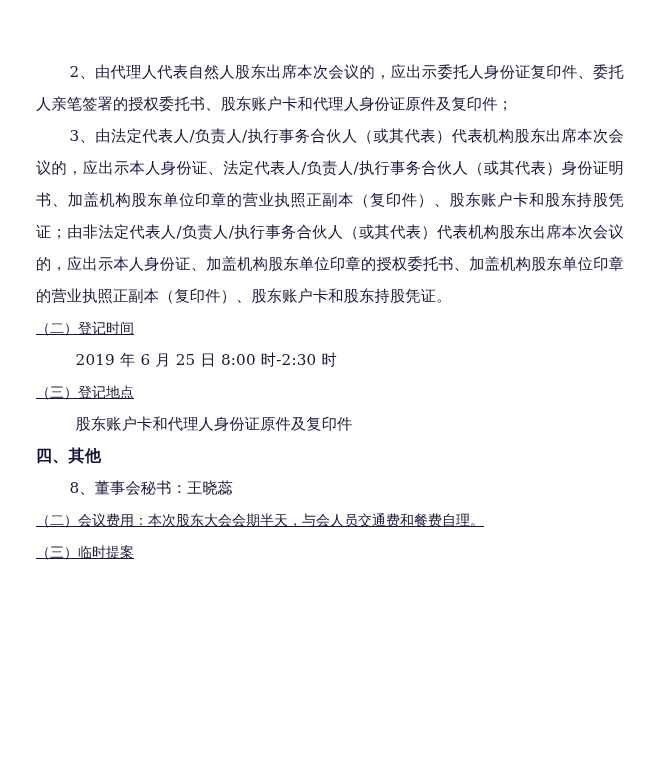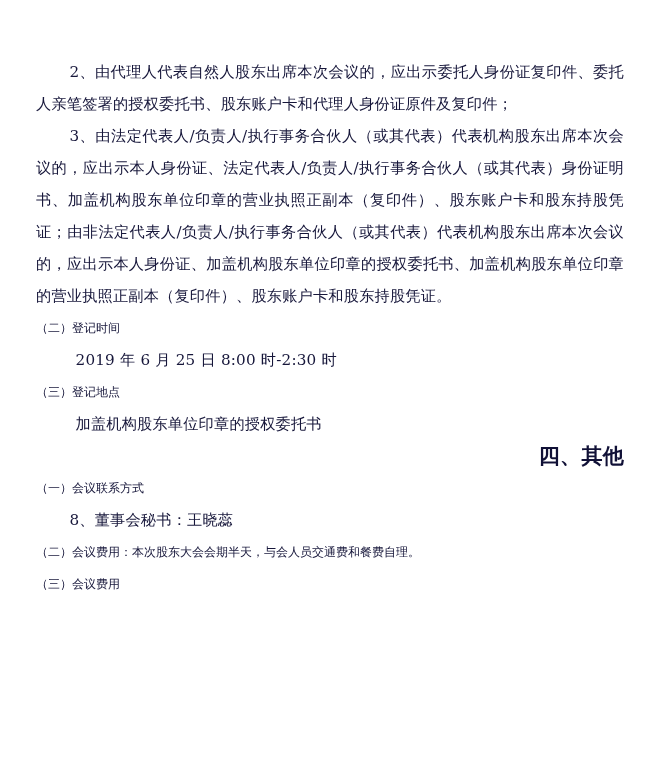--- a/index.html
+++ b/index.html
@@ -31,57 +31,56 @@
     letter-spacing: 0.2px;
     color: #16163a;
   }
   .indent2 {
     text-indent: 2.2em;
   }
   .indent-big {
     text-indent: 2.6em;
   }
   .heading {
-    font-size: 21px;
+    font-size: 16px;
     line-height: 32px;
     font-weight: bold;
     margin: 0;
     color: #101036;
     letter-spacing: 0.3px;
-    text-align: right;
   }
   .sub {
-    font-size: 12px;
+    font-size: 14px;
     line-height: 32px;
     margin: 0;
     color: #16163a;
+    text-decoration: underline;
   }
 </style>
 </head>
 <body>
 
 <div class="page">
 
   <p class="para indent2">2、由代理人代表自然人股东出席本次会议的，应出示委托人身份证复印件、委托人亲笔签署的授权委托书、股东账户卡和代理人身份证原件及复印件；</p>
 
   <p class="para indent2">3、由法定代表人/负责人/执行事务合伙人（或其代表）代表机构股东出席本次会议的，应出示本人身份证、法定代表人/负责人/执行事务合伙人（或其代表）身份证明书、加盖机构股东单位印章的营业执照正副本（复印件）、股东账户卡和股东持股凭证；由非法定代表人/负责人/执行事务合伙人（或其代表）代表机构股东出席本次会议的，应出示本人身份证、加盖机构股东单位印章的授权委托书、加盖机构股东单位印章的营业执照正副本（复印件）、股东账户卡和股东持股凭证。</p>
 
   <p class="sub">（二）登记时间</p>
 
   <p class="para indent-big">2019 年 6 月 25 日 8:00 时-2:30 时</p>
 
   <p class="sub">（三）登记地点</p>
 
-  <p class="para indent-big">加盖机构股东单位印章的授权委托书</p>
+  <p class="para indent-big">股东账户卡和代理人身份证原件及复印件</p>
 
   <p class="heading">四、其他</p>
 
-  <p class="sub">（一）会议联系方式</p>
 
 
   <p class="para indent2">8、董事会秘书：王晓蕊</p>
 
 
   <p class="sub">（二）会议费用：本次股东大会会期半天，与会人员交通费和餐费自理。</p>
 
-  <p class="sub">（三）会议费用</p>
+  <p class="sub">（三）临时提案</p>
 
 </div>
 
 </body></html>

